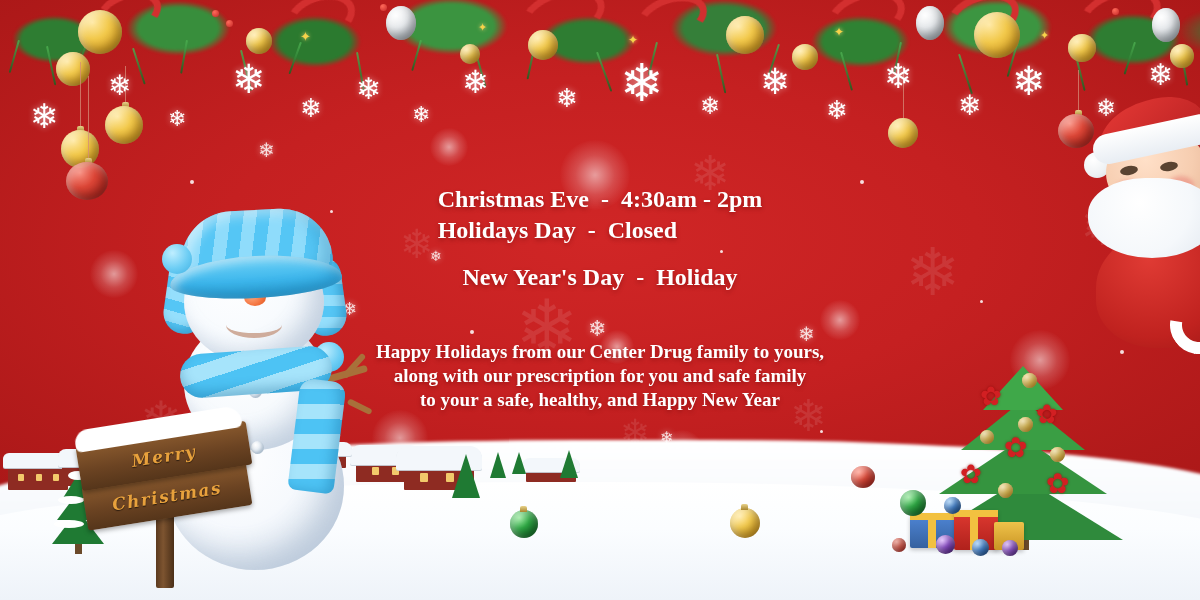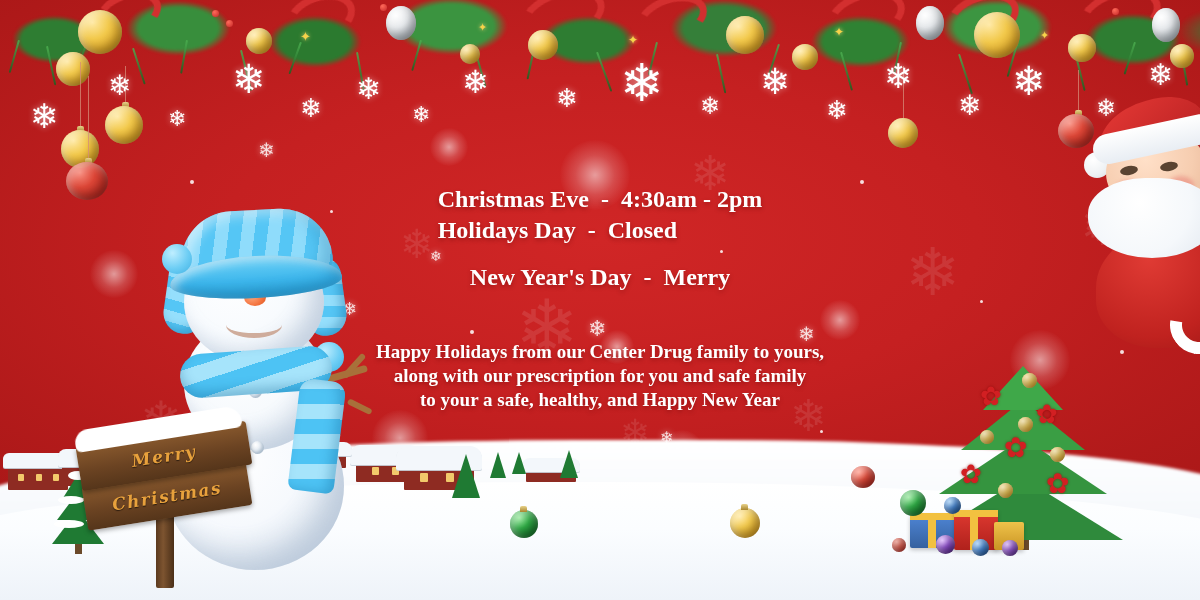--- a/index.html
+++ b/index.html
@@ -624,21 +624,21 @@
 
   <div class="content">
 
     <div class="hours">
       <div class="hours-group g1">
         <div class="hours-row">Christmas Eve  -  4:30am - 2pm</div>
         <div class="hours-row">Holidays Day  -  Closed</div>
       </div>
       <br>
       <div class="hours-group g2">
-        <div class="hours-row">New Year's Day  -  Merry</div>
+        <div class="hours-row">New Year's Day  -  Holiday</div>
       </div>
     </div>
 
     <div class="message">
       <div>Happy Holidays from our Center Drug family to yours,</div>
       <div>along with our prescription for you and safe family</div>
       <div>to your a safe, healthy, and Happy New Year</div>
     </div>
   </div>
 

